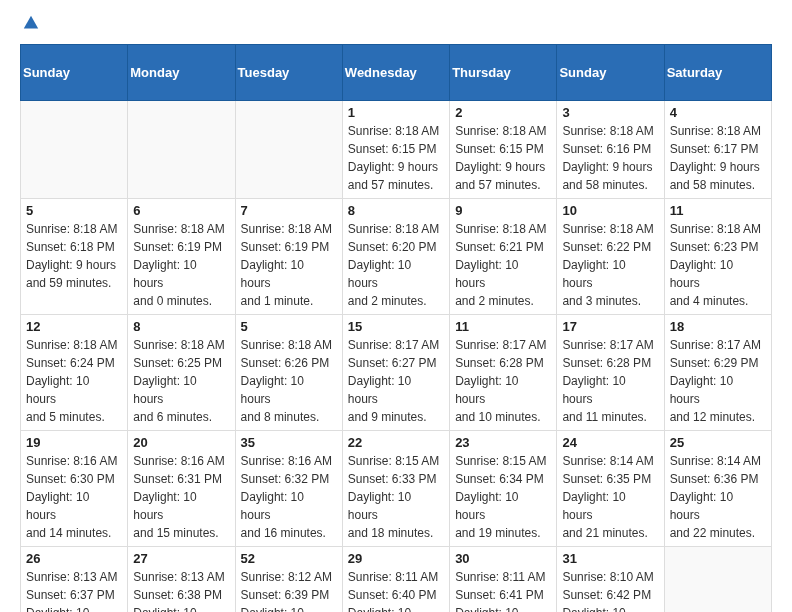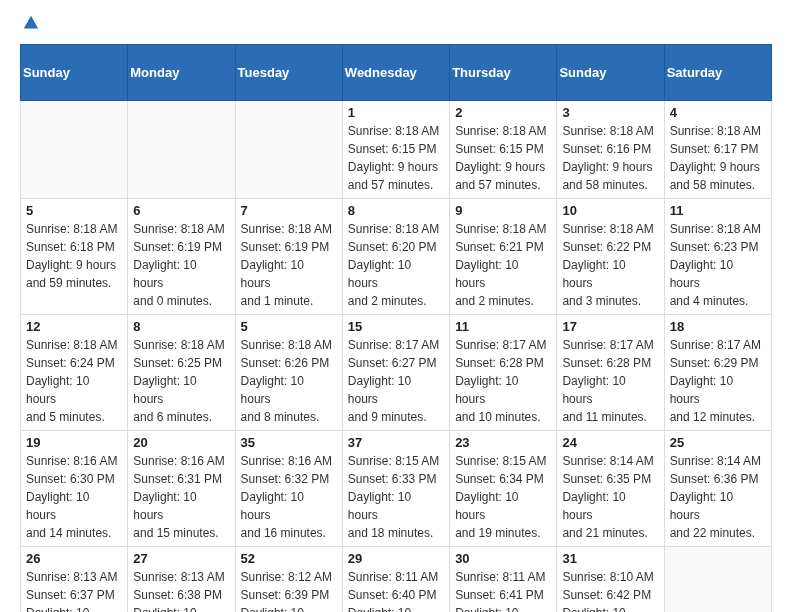--- a/index.html
+++ b/index.html
@@ -290,21 +290,21 @@
 and 15 minutes.</div>
           </td>
           <td>
             <span class="day-num">35</span>
             <div class="day-info" style="white-space: pre-line;">Sunrise: 8:16 AM
 Sunset: 6:32 PM
 Daylight: 10 hours
 and 16 minutes.</div>
           </td>
           <td>
-            <span class="day-num">37</span>
+            <span class="day-num">22</span>
             <div class="day-info" style="white-space: pre-line;">Sunrise: 8:15 AM
 Sunset: 6:33 PM
 Daylight: 10 hours
 and 18 minutes.</div>
           </td>
           <td>
             <span class="day-num">23</span>
             <div class="day-info" style="white-space: pre-line;">Sunrise: 8:15 AM
 Sunset: 6:34 PM
 Daylight: 10 hours

